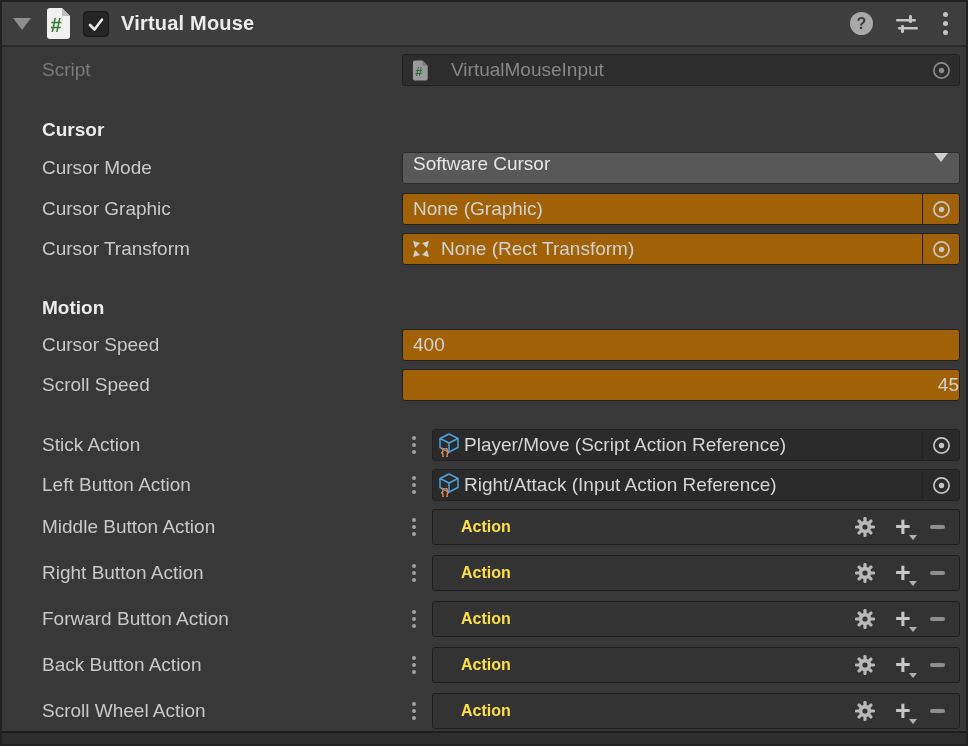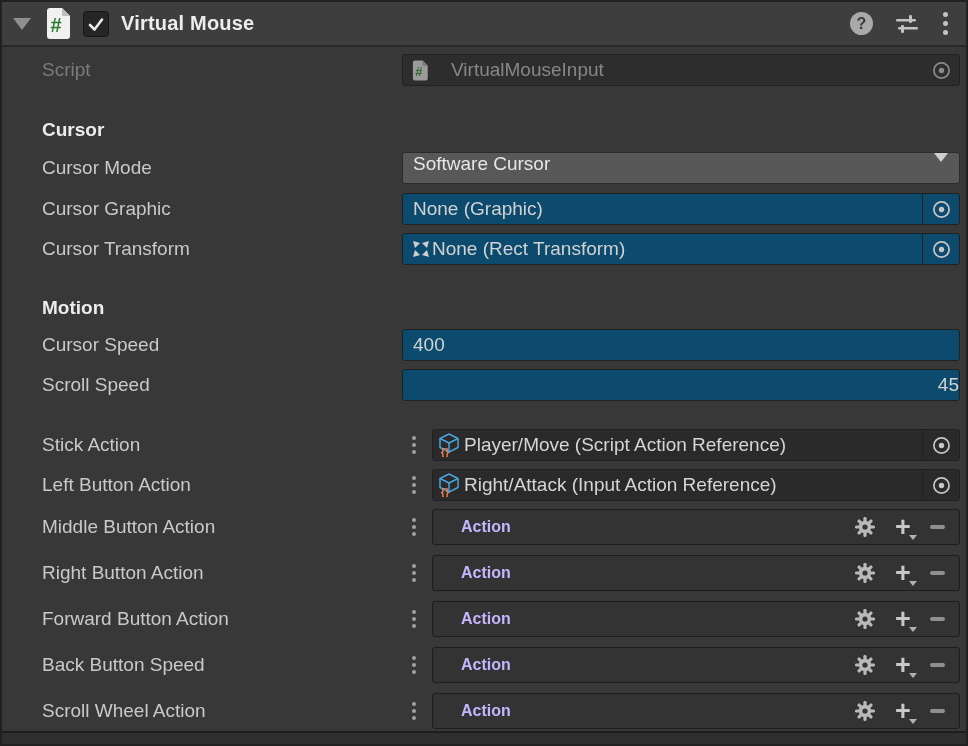--- a/index.html
+++ b/index.html
@@ -25,21 +25,21 @@
   .help-circle{width:23px;height:23px;border-radius:50%;background:#a9a9a9;color:#3a3a3a;
     font-size:16px;font-weight:bold;display:flex;align-items:center;justify-content:center;}
   .kebab{display:flex;flex-direction:column;gap:4px;padding:2px;}
   .kebab i{width:5px;height:5px;border-radius:50%;background:#c3c3c3;display:block;}
   
   .row-label{position:absolute;left:40px;font-size:19px;color:#c9c9c9;height:32px;line-height:32px;white-space:nowrap;}
   .row-label.disabled{color:#7b7b7b;}
   .section-title{position:absolute;left:40px;font-size:19px;font-weight:bold;color:#ececec;white-space:nowrap;}
   .field{
     position:absolute;left:400px;width:558px;height:32px;box-sizing:border-box;
-    background:#0c4a6e;border:1px solid #212121;border-radius:3px;
+    background:#a16207;border:1px solid #212121;border-radius:3px;
     display:flex;align-items:center;color:#d2d2d2;font-size:19px;
   }
   .field .txt{margin-left:10px;white-space:nowrap;overflow:hidden;}
   .field.disabled{background:#2d2d2d;color:#878787;}
   .picker{margin-left:auto;align-self:stretch;width:36px;display:flex;align-items:center;justify-content:center;border-left:1px solid #232323;}
   .dropdown{
     position:absolute;left:400px;width:558px;height:32px;box-sizing:border-box;
     background:#585858;border:1px solid #2b2b2b;border-radius:3px;
     display:flex;align-items:flex-start;color:#e6e6e6;font-size:19px;
   }
@@ -53,21 +53,21 @@
     position:absolute;left:430px;width:528px;height:32px;box-sizing:border-box;
     background:#2a2a2a;border:1px solid #212121;border-radius:3px;
     display:flex;align-items:center;color:#d5d5d5;font-size:19px;
   }
   .ref-field .ricon{margin-left:5px;margin-right:2px;display:flex;}
   .action-box{
     position:absolute;left:430px;width:528px;height:36px;box-sizing:border-box;
     background:#333333;border:1px solid #1d1d1d;border-radius:3px;
     display:flex;align-items:center;
   }
-  .action-box .abl{margin-left:28px;font-size:16px;font-weight:bold;color:#c4b5fd;}
+  .action-box .abl{margin-left:28px;font-size:16px;font-weight:bold;color:#fde047;}
   .action-box .tools{margin-left:auto;display:flex;align-items:center;gap:17px;margin-right:14px;}
   .plusbtn{position:relative;color:#c8c8c8;font-size:27px;font-weight:bold;line-height:20px;width:20px;text-align:center;}
   .plusbtn .dn{position:absolute;right:-4px;bottom:-3px;width:0;height:0;
     border-left:4px solid transparent;border-right:4px solid transparent;border-top:5px solid #b0b0b0;}
   .minusbtn{width:15px;height:4px;border-radius:2px;background:#8f8f8f;}
   .bottom-edge{position:absolute;left:0;right:0;top:729px;height:15px;background:#2e2e2e;border-top:2px solid #1d1d1d;}
   svg{display:block;}
 </style>
 </head>
 <body>
@@ -149,21 +149,21 @@
   <div class="row-label" style="top:231px;">Cursor Transform</div>
   <div class="field" style="top:231px;">
     <span style="margin-left:8px;display:flex;">
       <svg width="20" height="20" viewBox="0 0 20 20" fill="#cfcfcf">
         <polygon points="2,2 9,4 4,9"></polygon>
         <polygon points="18,2 16,9 11,4"></polygon>
         <polygon points="2,18 4,11 9,16"></polygon>
         <polygon points="18,18 11,16 16,11"></polygon>
       </svg>
     </span>
-    <span class="txt" style="margin-left:1px;">None (Rect Transform)</span>
+    <span class="txt" style="margin-left:10px;">None (Rect Transform)</span>
     <span class="picker">
       <svg width="21" height="21" viewBox="0 0 21 21">
           <circle cx="10.5" cy="10.5" r="7.6" fill="none" stroke="#c6c6c6" stroke-width="1.7"></circle>
           <circle cx="10.5" cy="10.5" r="2.7" fill="#c6c6c6"></circle>
         </svg>
     </span>
   </div>
 
   <div class="section-title" style="top:295px;">Motion</div>
 
@@ -300,21 +300,21 @@
             <circle cx="11" cy="11" r="6.2"></circle>
           </g>
           <circle cx="11" cy="11" r="2.6" fill="#333333"></circle>
         </svg>
       </span>
       <span class="plusbtn">+<span class="dn"></span></span>
       <span class="minusbtn"></span>
     </span>
   </div>
 
-  <div class="row-label" style="top:647px;">Back Button Speed</div>
+  <div class="row-label" style="top:647px;">Back Button Action</div>
   <div class="handle" style="top:645px;height:36px;">
       <i></i>
       <i></i>
       <i></i>
     </div>
   <div class="action-box" style="top:645px;">
     <span class="abl">Action</span>
     <span class="tools">
       <span>
         <svg width="22" height="22" viewBox="0 0 22 22">

